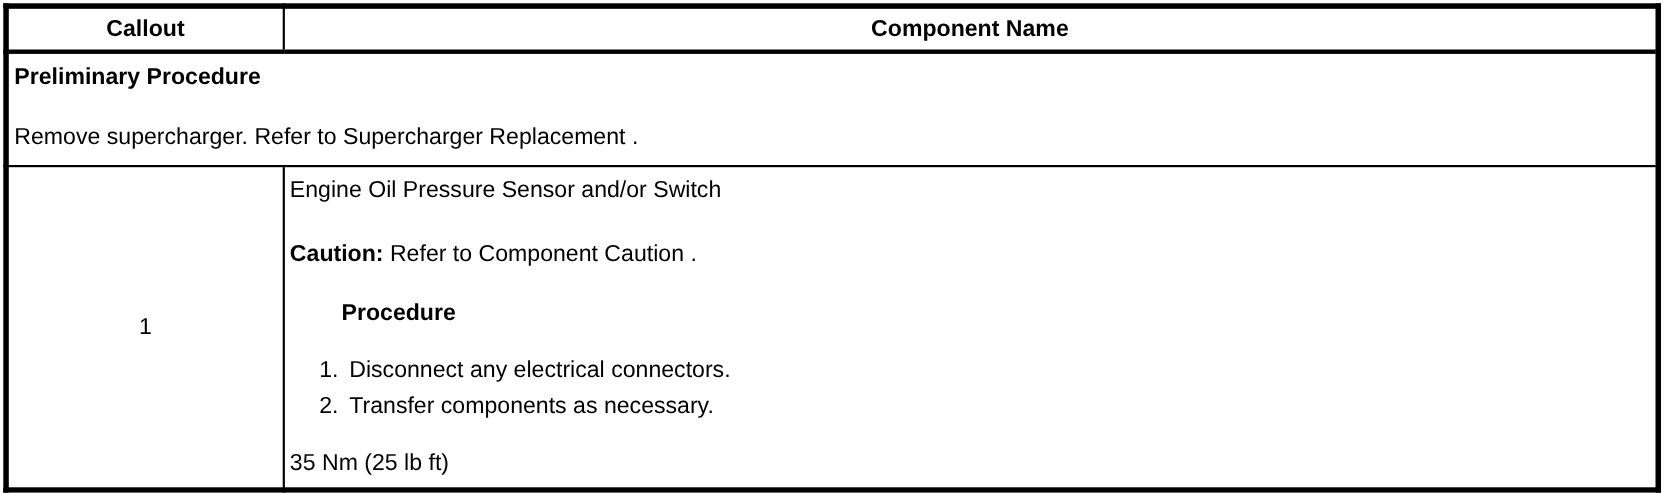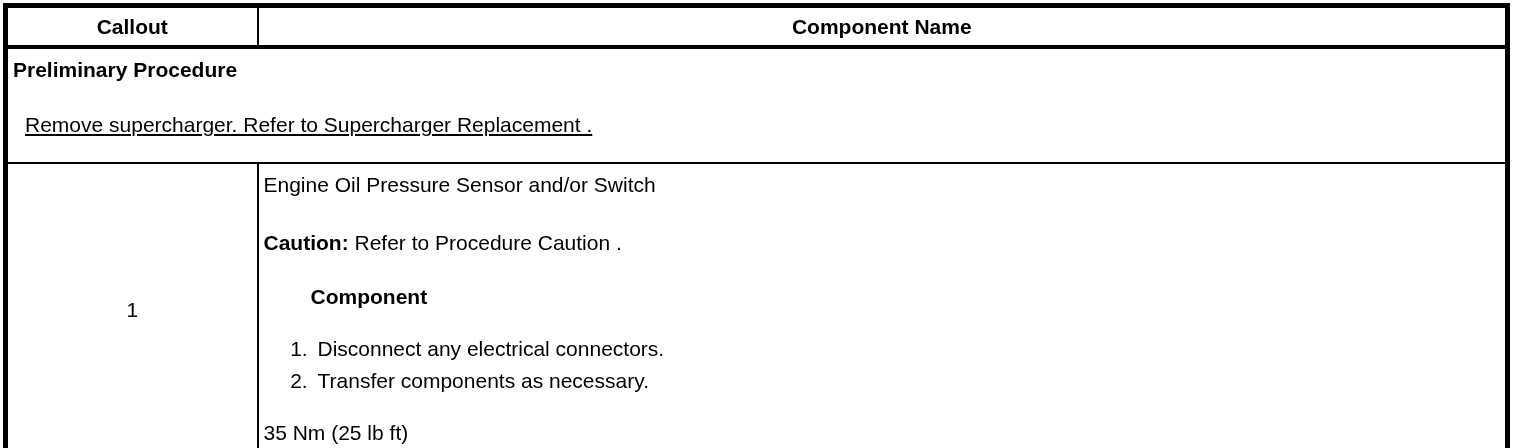--- a/index.html
+++ b/index.html
@@ -43,23 +43,22 @@
   }
   td.prelim-cell {
     padding: 8px 10px 12px 5px;
   }
   .prelim-title {
     margin: 0 0 29px 0;
     line-height: 26px;
     font-weight: bold;
   }
   .prelim-text {
-    margin: 12px;
+    margin: 0;
     line-height: 26px;
-    text-decoration: underline;
   }
   td.callout-cell {
     text-align: center;
     vertical-align: middle;
     padding: 0;
   }
   td.component-cell {
     vertical-align: top;
     padding: 8px 10px 9px 5px;
     line-height: 26px;
@@ -104,22 +103,22 @@
       <tr>
         <td class="prelim-cell" colspan="2">
           <p class="prelim-title">Preliminary Procedure</p>
           <p class="prelim-text">Remove supercharger. Refer to Supercharger Replacement .</p>
         </td>
       </tr>
       <tr>
         <td class="callout-cell">1</td>
         <td class="component-cell">
           <p class="component-name">Engine Oil Pressure Sensor and/or Switch</p>
-          <p class="caution-line"><span class="bold">Caution:</span><span> Refer to Procedure Caution .</span></p>
-          <p class="procedure-heading">Component</p>
+          <p class="caution-line"><span class="bold">Caution:</span><span> Refer to Component Caution .</span></p>
+          <p class="procedure-heading">Procedure</p>
           <ol class="steps">
             <li>Disconnect any electrical connectors.</li>
             <li>Transfer components as necessary.</li>
           </ol>
           <p class="torque">35 Nm (25 lb ft)</p>
         </td>
       </tr>
     </tbody>
   </table>
 </div>

